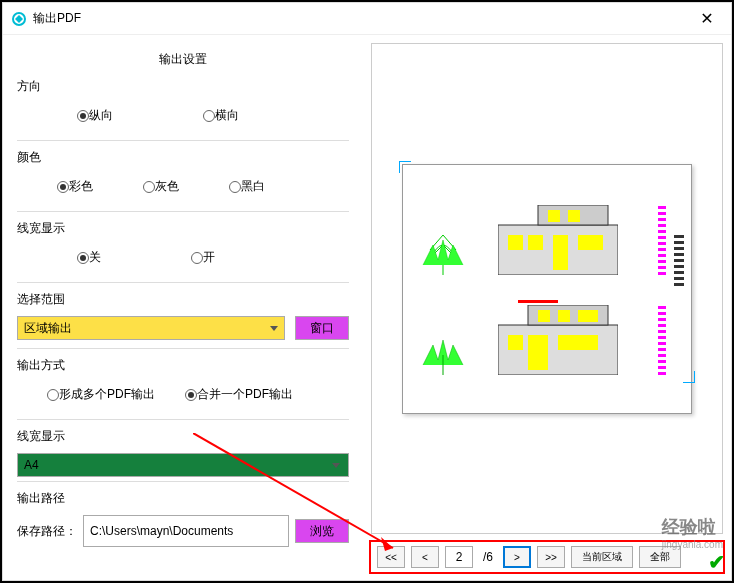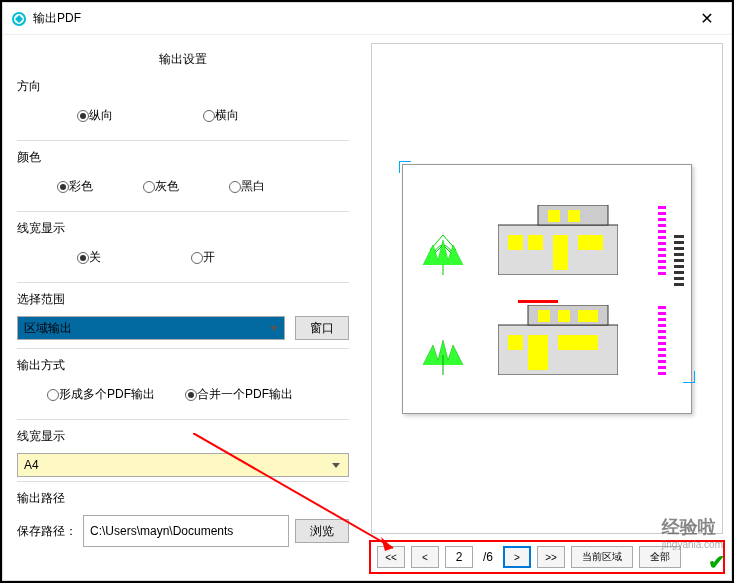--- a/index.html
+++ b/index.html
@@ -14,24 +14,24 @@
 .right-panel { flex: 1; display: flex; flex-direction: column; padding: 4px; }
 .section-title { text-align: center; padding: 6px 0; }
 .group { margin-bottom: 4px; }
 .group-label { padding: 4px 0; }
 .radio-row { display: flex; padding: 8px 0 12px 40px; gap: 50px; }
 .radio-row.two { gap: 90px; padding-left: 60px; }
 .radio-item { display: flex; align-items: center; cursor: pointer; }
 .radio { width: 12px; height: 12px; border: 1px solid #666; border-radius: 50%; display: inline-flex; align-items: center; justify-content: center; }
 .radio.checked::after { content: ""; width: 6px; height: 6px; background: #333; border-radius: 50%; }
 .select-row { display: flex; gap: 10px; padding: 4px 0; }
-.select-box { flex: 1; height: 24px; border: 1px solid #aaa; background: #0369a1; display: flex; align-items: center; padding: 0 6px; position: relative; }
+.select-box { flex: 1; height: 24px; border: 1px solid #aaa; background: #fde047; display: flex; align-items: center; padding: 0 6px; position: relative; }
 .select-box::after { content: ""; position: absolute; right: 6px; border-left: 4px solid transparent; border-right: 4px solid transparent; border-top: 5px solid #555; }
-.btn { height: 24px; border: 1px solid #aaa; background: #e5e5e5; padding: 0 14px; display: flex; align-items: center; cursor: pointer; }
-.big-select { width: 100%; height: 24px; border: 1px solid #aaa; background: #fef9c3; display: flex; align-items: center; padding: 0 6px; position: relative; margin-top: 4px; }
+.btn { height: 24px; border: 1px solid #aaa; background: #d946ef; padding: 0 14px; display: flex; align-items: center; cursor: pointer; }
+.big-select { width: 100%; height: 24px; border: 1px solid #aaa; background: #15803d; display: flex; align-items: center; padding: 0 6px; position: relative; margin-top: 4px; }
 .big-select::after { content: ""; position: absolute; right: 8px; border-left: 4px solid transparent; border-right: 4px solid transparent; border-top: 5px solid #555; }
 .path-row { display: flex; align-items: center; gap: 6px; margin-top: 4px; }
 .path-input { flex: 1; height: 32px; border: 1px solid #aaa; padding: 0 6px; display: flex; align-items: center; }
 .button-row { display: flex; gap: 40px; padding: 20px 10px; margin-top: 20px; }
 .big-btn { flex: 1; height: 30px; border: 1px solid #aaa; background: #f5f5f5; display: flex; align-items: center; justify-content: center; cursor: pointer; }
 hr { border: none; border-top: 1px solid #ddd; margin: 4px 0; }
 .preview { flex: 1; border: 1px solid #ccc; margin: 4px; background: #fff; display: flex; align-items: center; justify-content: center; position: relative; }
 .page-frame { width: 290px; height: 250px; border: 1px solid #999; box-shadow: 2px 2px 4px rgba(0,0,0,0.2); background: #fff; position: relative; }
 .drawing { position: absolute; left: 15px; top: 30px; right: 15px; bottom: 30px; }
 .building { position: absolute; }

